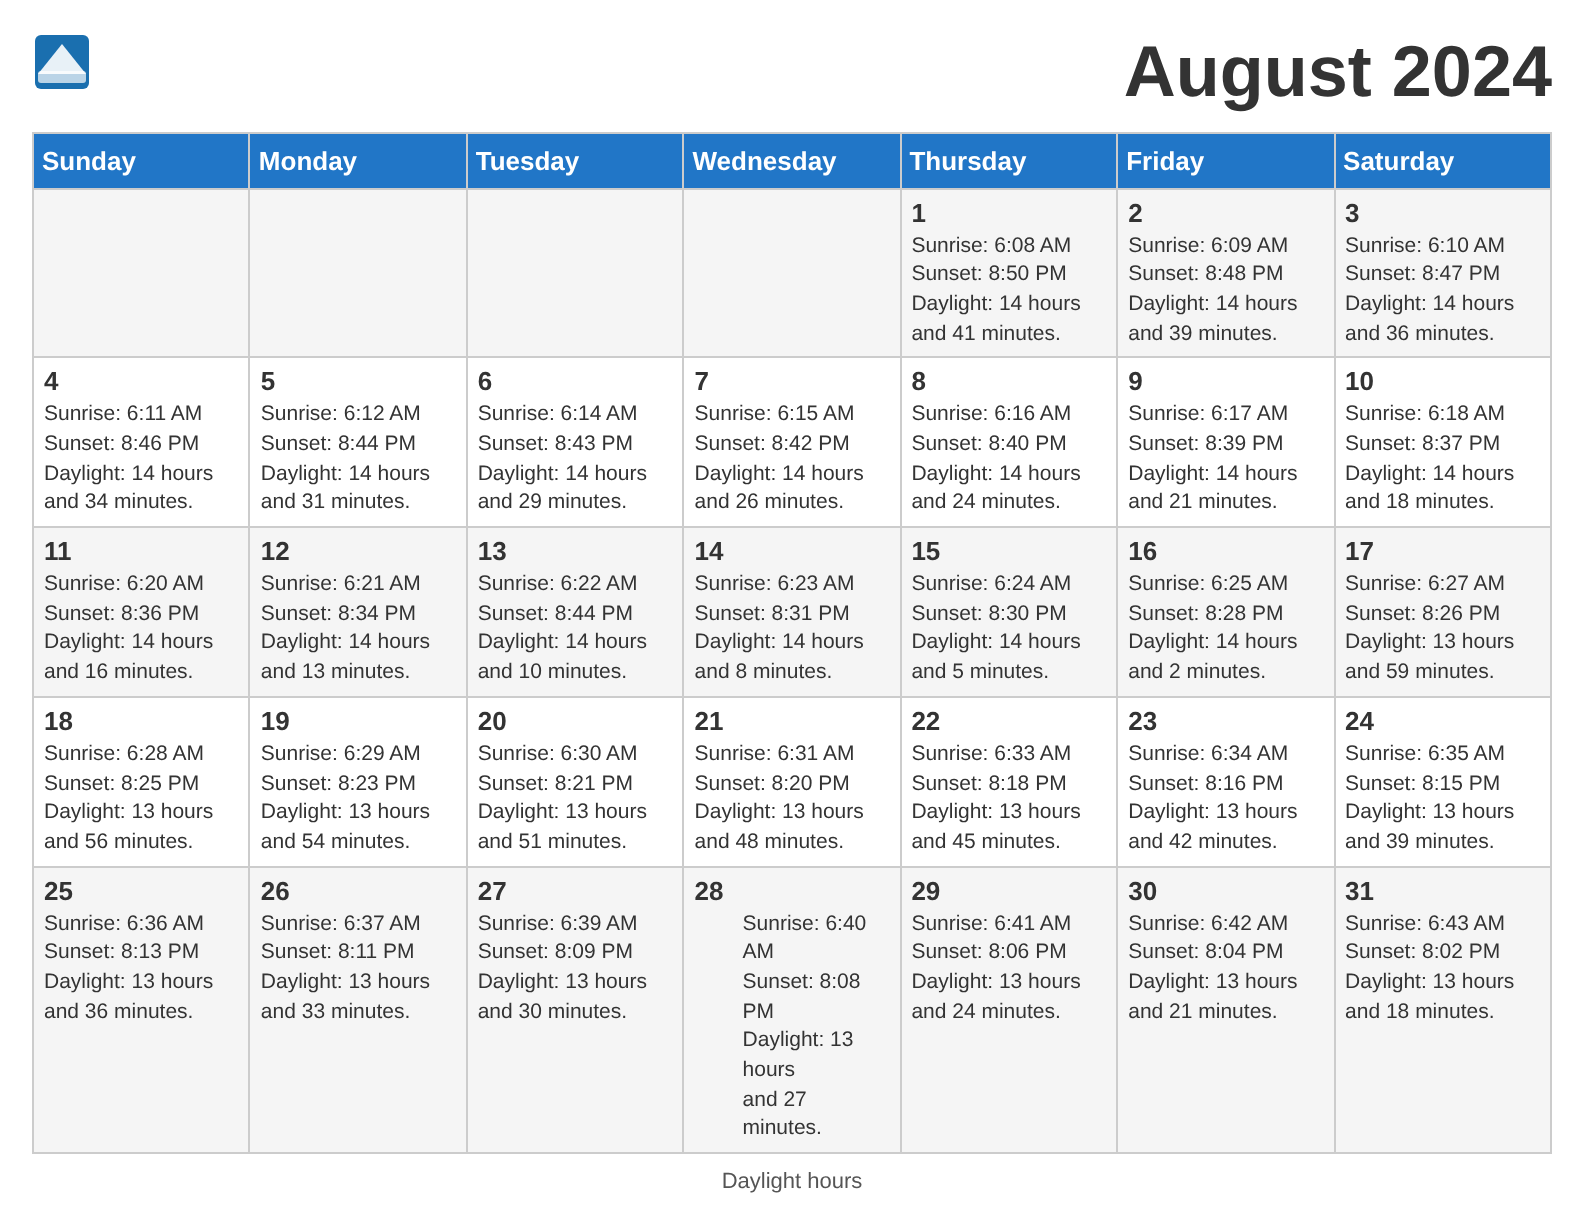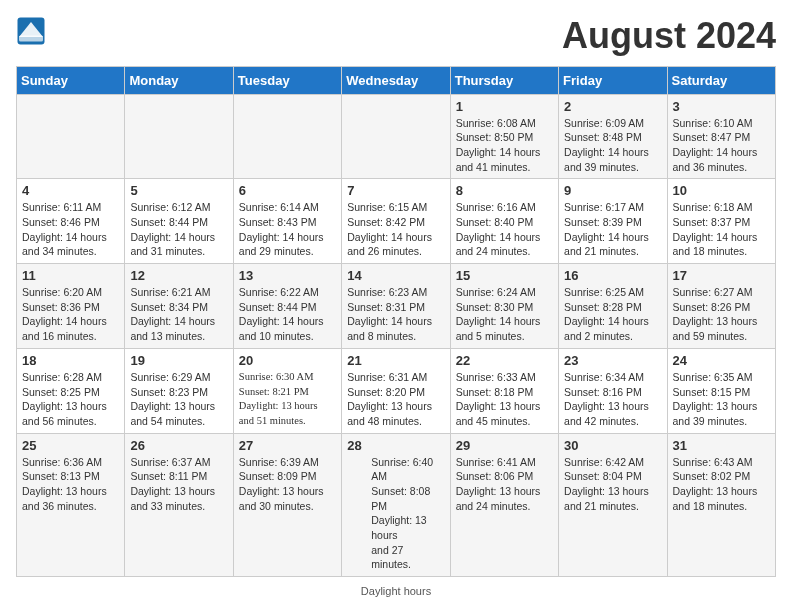--- a/index.html
+++ b/index.html
@@ -261,21 +261,21 @@
         </td>
         <td>
           <span class="day-number">19</span>
           <div class="day-info" style="white-space: pre-line;">Sunrise: 6:29 AM
 Sunset: 8:23 PM
 Daylight: 13 hours
 and 54 minutes.</div>
         </td>
         <td>
           <span class="day-number">20</span>
-          <div class="day-info" style="white-space: pre-line; font-family: Liberation Serif, serif;">Sunrise: 6:30 AM
+          <div class="day-info" style="white-space: pre-line;">Sunrise: 6:30 AM
 Sunset: 8:21 PM
 Daylight: 13 hours
 and 51 minutes.</div>
         </td>
         <td>
           <span class="day-number">21</span>
           <div class="day-info" style="white-space: pre-line;">Sunrise: 6:31 AM
 Sunset: 8:20 PM
 Daylight: 13 hours
 and 48 minutes.</div>

